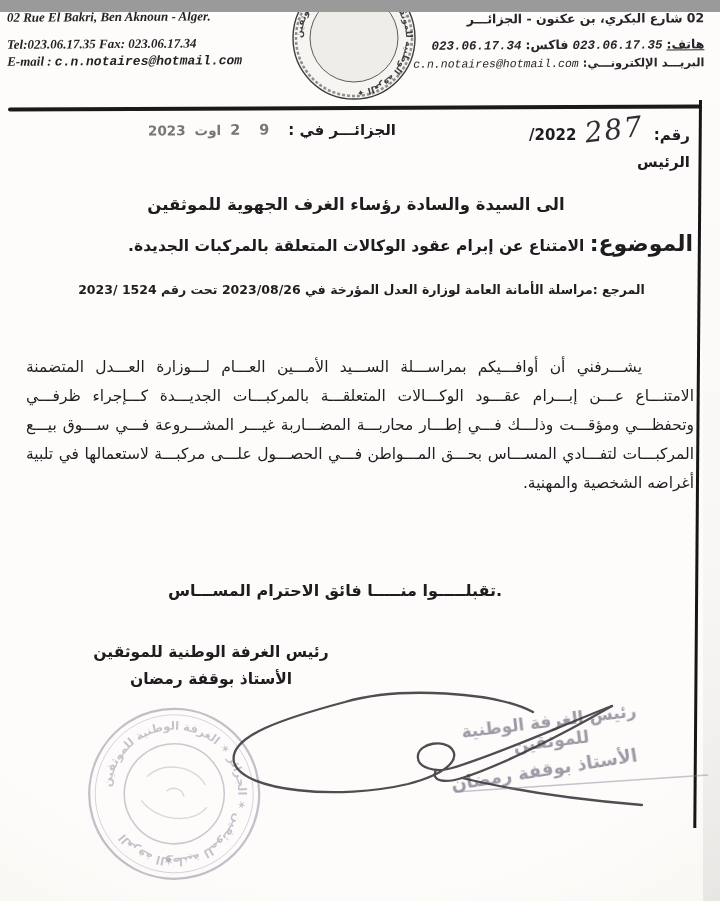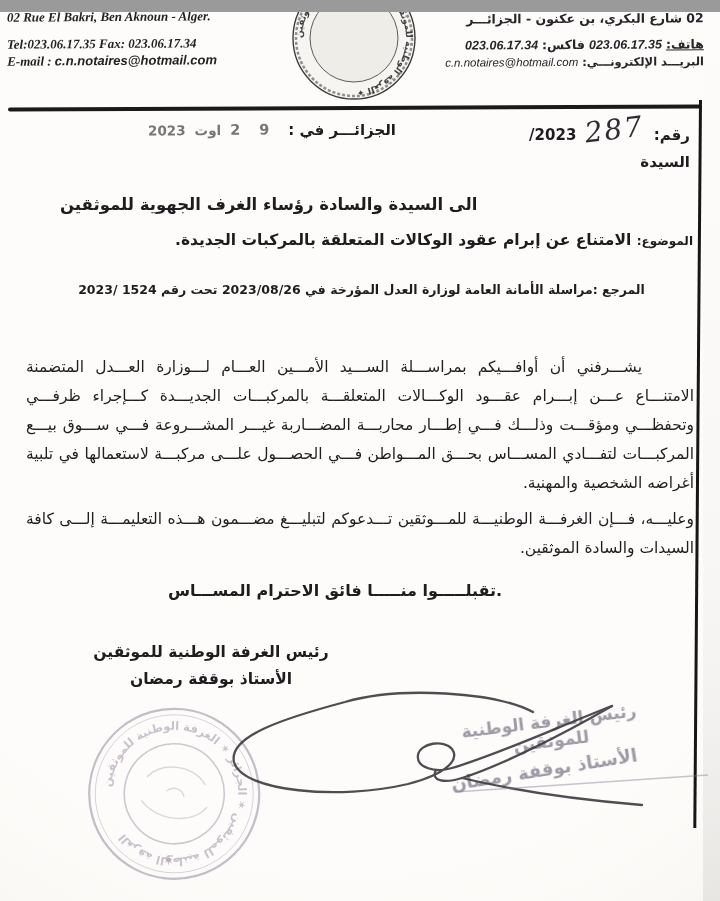--- a/index.html
+++ b/index.html
@@ -14,21 +14,21 @@
     font-style:italic;font-weight:bold;font-size:13px;line-height:15px;color:#232325;
     transform:rotate(-.4deg)}
   .fr-address{margin-bottom:12px}
   .fr-tel{margin-bottom:2px}
   .fr-email span{font-weight:bold}
   .ar-block{position:absolute;right:16px;top:-1px;direction:rtl;text-align:right;
     font-size:12.5px;font-weight:bold;color:#26262a;transform:rotate(-.3deg)}
   .ar-address{margin-bottom:11px;letter-spacing:.2px}
   .hline{display:flex;direction:rtl;gap:4px;align-items:baseline}
   .ar-tel-label{text-decoration:underline}
-  .num-serif{font-family:Liberation Sans, sans-serif;font-style:italic;direction:ltr}
+  .num-serif{font-family:Liberation Mono, monospace;font-style:italic;direction:ltr}
   .ar-email{margin-top:3px;font-size:11.5px}
   .ar-email .num-serif{font-weight:normal}
   
   .top-seal{position:absolute;left:286px;top:-34px}
   
   .hrule{position:absolute;left:8px;top:94px;width:694px;height:3.5px;background:#1a1a1a;
     transform:rotate(-.25deg);border-radius:2px}
   .vline{position:absolute;left:699px;top:88px;width:2.6px;height:728px;background:#161616;
     transform:rotate(.45deg);transform-origin:top center}
   .scan-edge{position:absolute;right:0;top:0;width:17px;height:100%;
@@ -40,25 +40,25 @@
   .date-stamp{display:flex;direction:ltr;gap:9px;align-items:baseline;color:#6f6f6e;
     font-weight:bold;font-size:13.5px;opacity:.95;transform:rotate(-.5deg)}
   .date-stamp .day{letter-spacing:7px;font-size:14.5px}
   .num-row{position:absolute;right:30px;top:110px;display:flex;direction:rtl;gap:9px;
     align-items:flex-end}
   .num-label,.num-year{font-size:15px;font-weight:bold}
   .num-hand{font-family:"DejaVu Serif",serif;font-style:italic;font-size:28px;line-height:22px;
     color:#2e2d33;transform:rotate(-7deg) translateY(-3px);letter-spacing:2px;direction:ltr}
   .president{position:absolute;right:30px;top:141px;font-size:15px;font-weight:bold}
   
-  .addressee{position:absolute;left:60px;right:68px;top:183px;text-align:left;
+  .addressee{position:absolute;left:60px;right:68px;top:183px;text-align:center;
     font-size:16.5px;font-weight:bold;letter-spacing:.2px}
   .subject-row{position:absolute;left:30px;right:27px;top:219px;direction:rtl;text-align:right;
     font-weight:bold;font-size:15.5px}
-  .subject-label{font-size:12px}
+  .subject-label{font-size:22px}
   .ref-row{position:absolute;left:30px;right:27px;top:270px;direction:rtl;text-align:center;
     font-weight:bold;font-size:12.5px;letter-spacing:.1px}
   .salutation{position:absolute;left:100px;right:28px;top:307px;direction:rtl;text-align:right;
     font-size:15px}
   .para{position:absolute;left:26px;right:26px;direction:rtl;text-align:justify;
     font-size:15.5px;line-height:29px;color:#1f1f22}
   .para1{top:341px;text-indent:52px}
   .para2{top:493px}
   .closing{position:absolute;left:120px;right:170px;top:569px;text-align:center;
     font-weight:bold;font-size:16px}
@@ -118,33 +118,32 @@
     <span class="date-stamp">
       <span>2023</span>
       <span>اوت</span>
       <span class="day">2 9</span>
     </span>
   </div>
 
   <div class="num-row">
     <span class="num-label">رقم:</span>
     <span class="num-hand">287</span>
-    <span class="num-year">2023/</span>
+    <span class="num-year">2022/</span>
   </div>
-  <div class="president">السيدة</div>
+  <div class="president">الرئيس</div>
 
   <div class="addressee">الى السيدة والسادة رؤساء الغرف الجهوية للموثقين</div>
 
   <div class="subject-row"><span class="subject-label">الموضوع:</span><span> الامتناع عن إبرام عقود الوكالات المتعلقة بالمركبات الجديدة.</span></div>
 
   <div class="ref-row"><span>المرجع :</span><span>مراسلة الأمانة العامة لوزارة العدل المؤرخة في 2023/08/26 تحت رقم 1524 /2023</span></div>
 
 
   <div class="para para1">يشـــرفني أن أوافـــيكم بمراســـلة الســـيد الأمـــين العـــام لـــوزارة العـــدل المتضمنة الامتنـــاع عـــن إبـــرام عقـــود الوكـــالات المتعلقـــة بالمركبـــات الجديـــدة كـــإجراء ظرفـــي وتحفظـــي ومؤقـــت وذلـــك فـــي إطـــار محاربـــة المضـــاربة غيـــر المشـــروعة فـــي ســـوق بيـــع المركبـــات لتفـــادي المســـاس بحـــق المـــواطن فـــي الحصـــول علـــى مركبـــة لاستعمالها في تلبية أغراضه الشخصية والمهنية.</div>
-  <div class="para para2">وعليـــه، فـــإن الغرفـــة الوطنيـــة للمـــوثقين تـــدعوكم لتبليـــغ مضـــمون هـــذه التعليمـــة إلـــى كافة السيدات والسادة الموثقين.</div>
 
   <div class="closing">تقبلـــــوا منـــــا فائق الاحترام المســـاس.</div>
 
   <div class="sig-block">
     <div>رئيس الغرفة الوطنية للموثقين</div>
     <div>الأستاذ بوقفة رمضان</div>
   </div>
 
   <svg class="round-stamp" width="212" height="192" viewBox="0 0 212 192">
     <defs>

